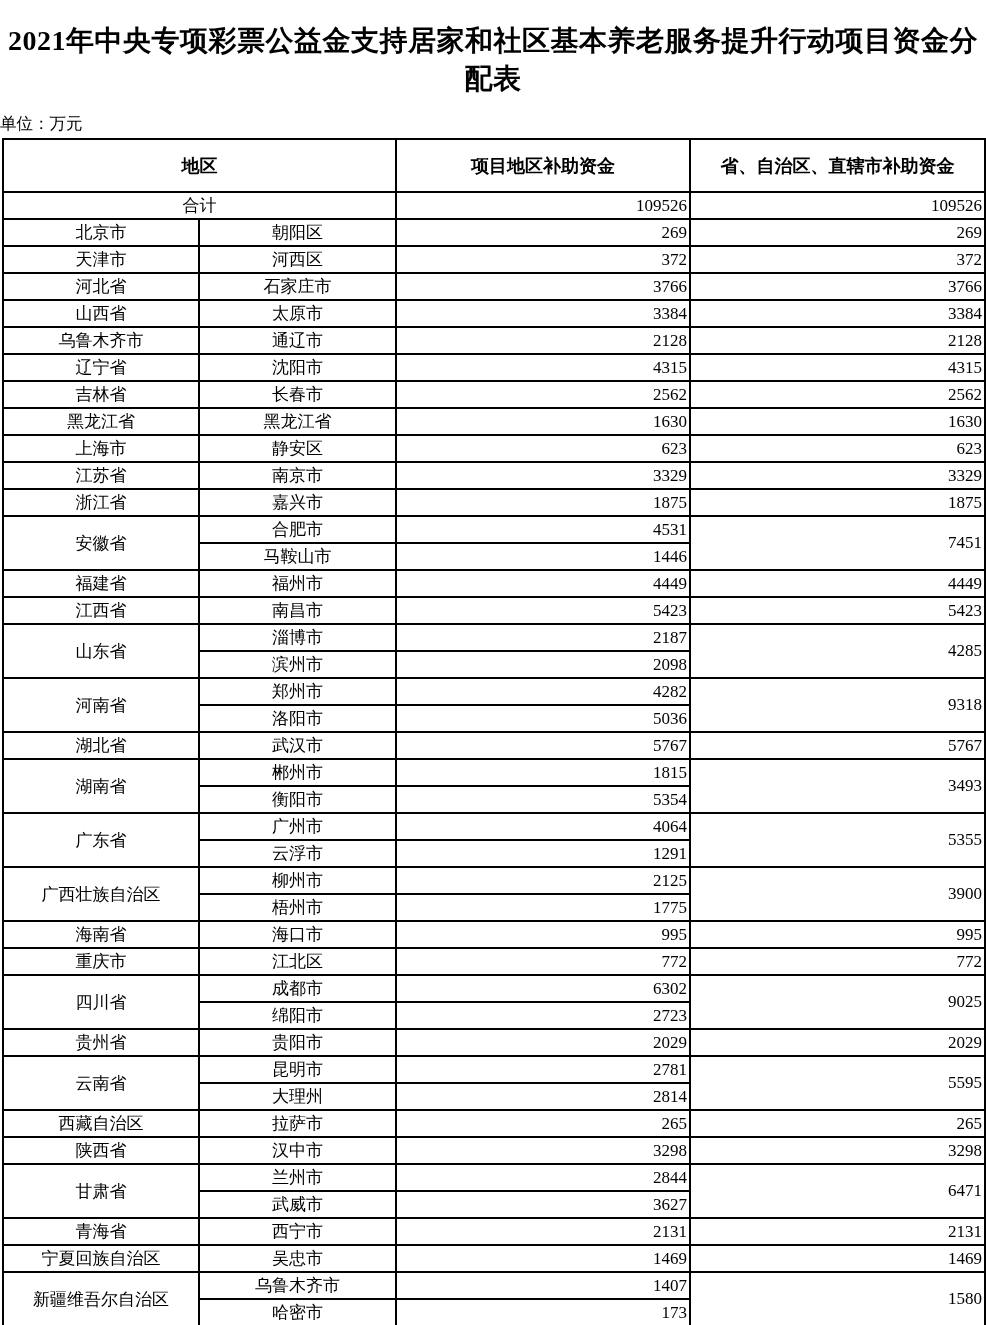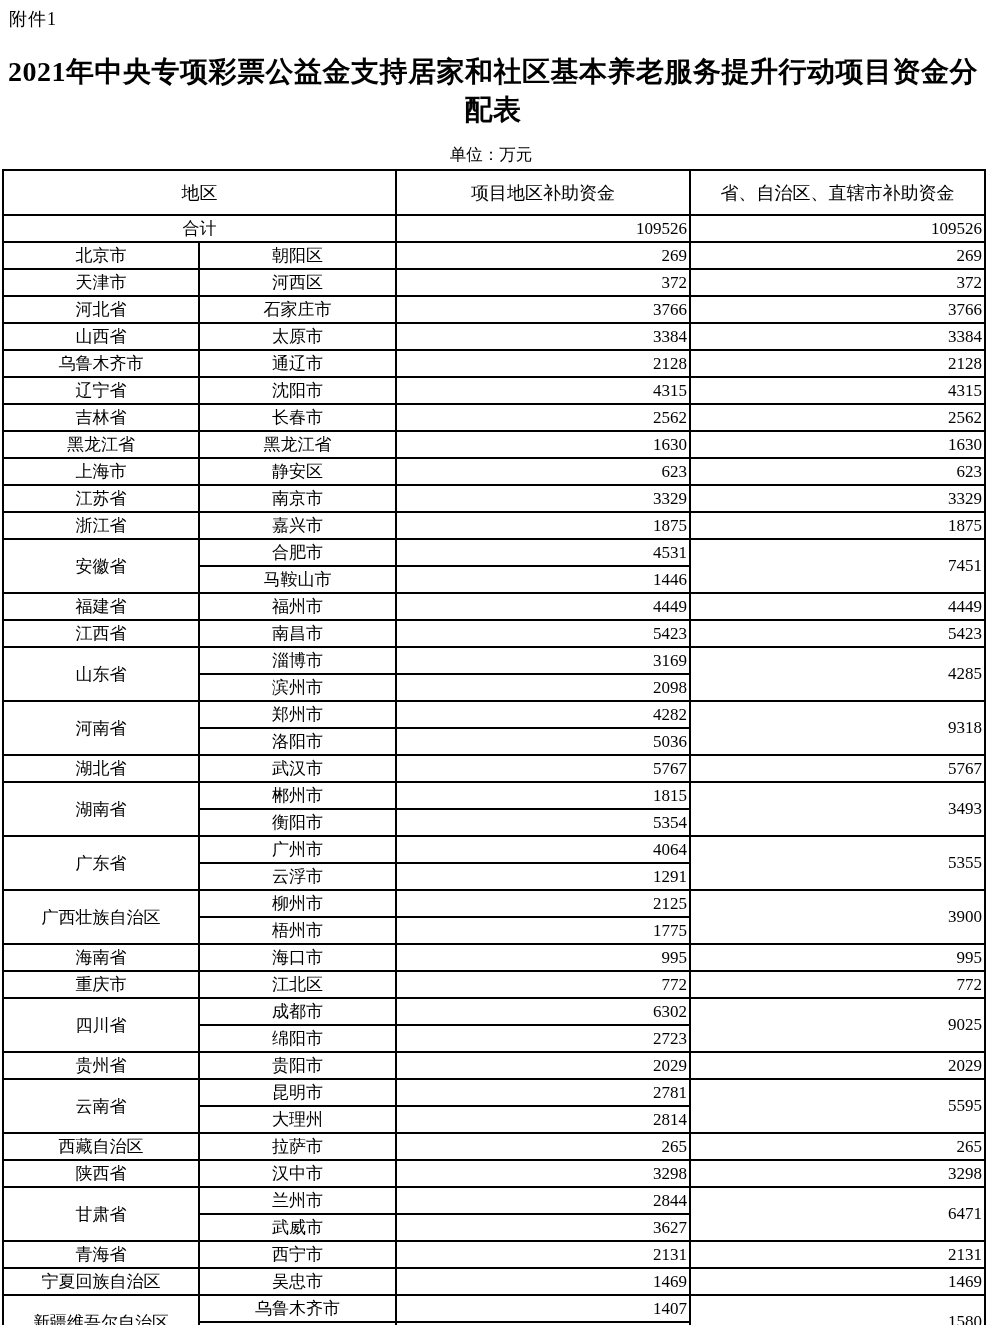--- a/index.html
+++ b/index.html
@@ -23,55 +23,54 @@
   }
   .title {
     margin: 22px 6px 0 6px;
     text-align: center;
     font-size: 28px;
     font-weight: bold;
     letter-spacing: 0.5px;
   }
   .unit-note {
     margin: 15px 4px 3px 0;
-    text-align: center;
+    text-align: left;
     font-size: 16.5px;
   }
   table.alloc {
     width: 982px;
     margin-left: 2px;
     border-collapse: collapse;
     table-layout: fixed;
   }
   table.alloc th, table.alloc td {
     border: 2px solid #000;
     height: 27px;
     padding: 0 2px;
     font-size: 17px;
     vertical-align: middle;
     white-space: nowrap;
     overflow: hidden;
   }
   table.alloc thead th {
-    height: 45px;
-    font-weight: normal;
+    height: 53px;
+    font-weight: bold;
     font-size: 18px;
     text-align: center;
   }
   td.c { text-align: center; }
   td.num { text-align: right; padding-right: 3px; }
   
   td.tb { border-bottom-width: 1px; }
   td.tt { border-top-width: 1px; margin-left: 28px; }
 </style>
 </head>
 <body>
 
 <div class="page">
-  <div class="attachment">附件1</div>
   <div class="title">2021年中央专项彩票公益金支持居家和社区基本养老服务提升行动项目资金分配表</div>
   <div class="unit-note">单位：万元</div>
 
   <table class="alloc">
     <colgroup>
       <col style="width:196px">
       <col style="width:197px">
       <col style="width:294px">
       <col style="width:295px">
     </colgroup>
@@ -172,21 +171,21 @@
         </tr>
         <tr>
           <td class="c">江西省</td>
           <td class="c">南昌市</td>
           <td class="num">5423</td>
           <td class="num">5423</td>
         </tr>
         <tr>
           <td class="c" rowspan="2">山东省</td>
           <td class="c tb">淄博市</td>
-          <td class="num tb">3169</td>
+          <td class="num tb">2187</td>
           <td class="num" rowspan="2">4285</td>
         </tr>
         <tr>
           <td class="c tt">滨州市</td>
           <td class="num tt">2098</td>
         </tr>
         <tr>
           <td class="c" rowspan="2">河南省</td>
           <td class="c tb">郑州市</td>
           <td class="num tb">4282</td>

